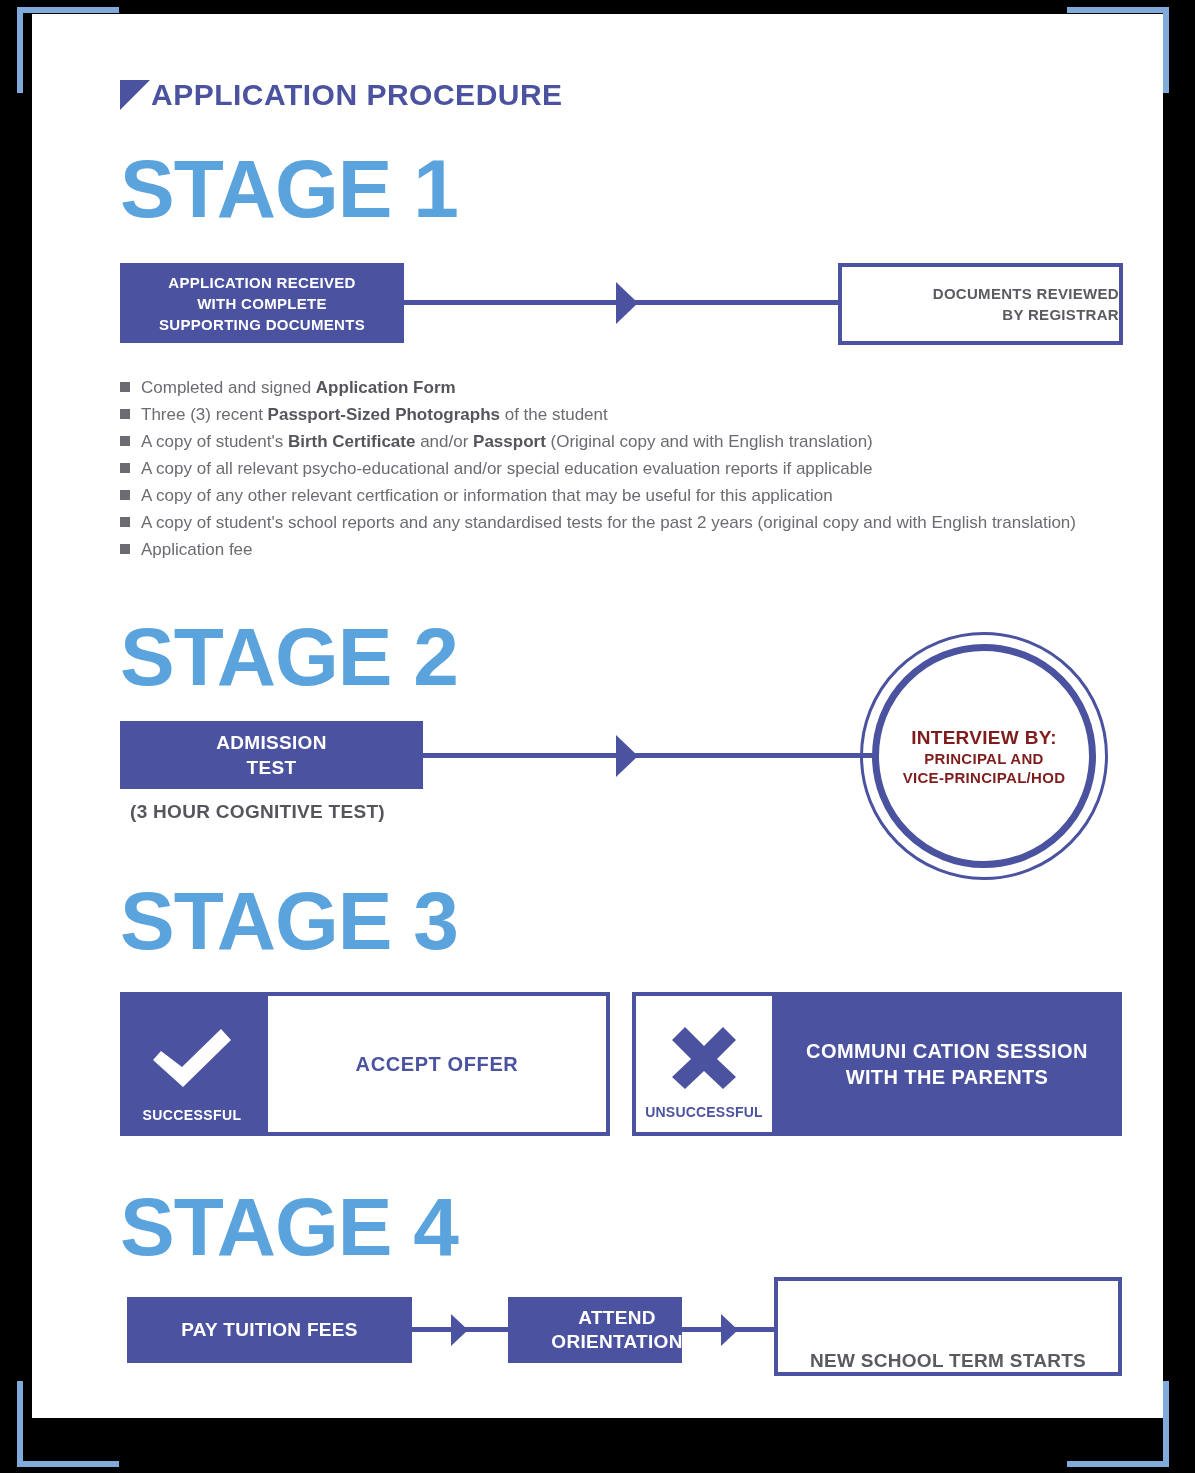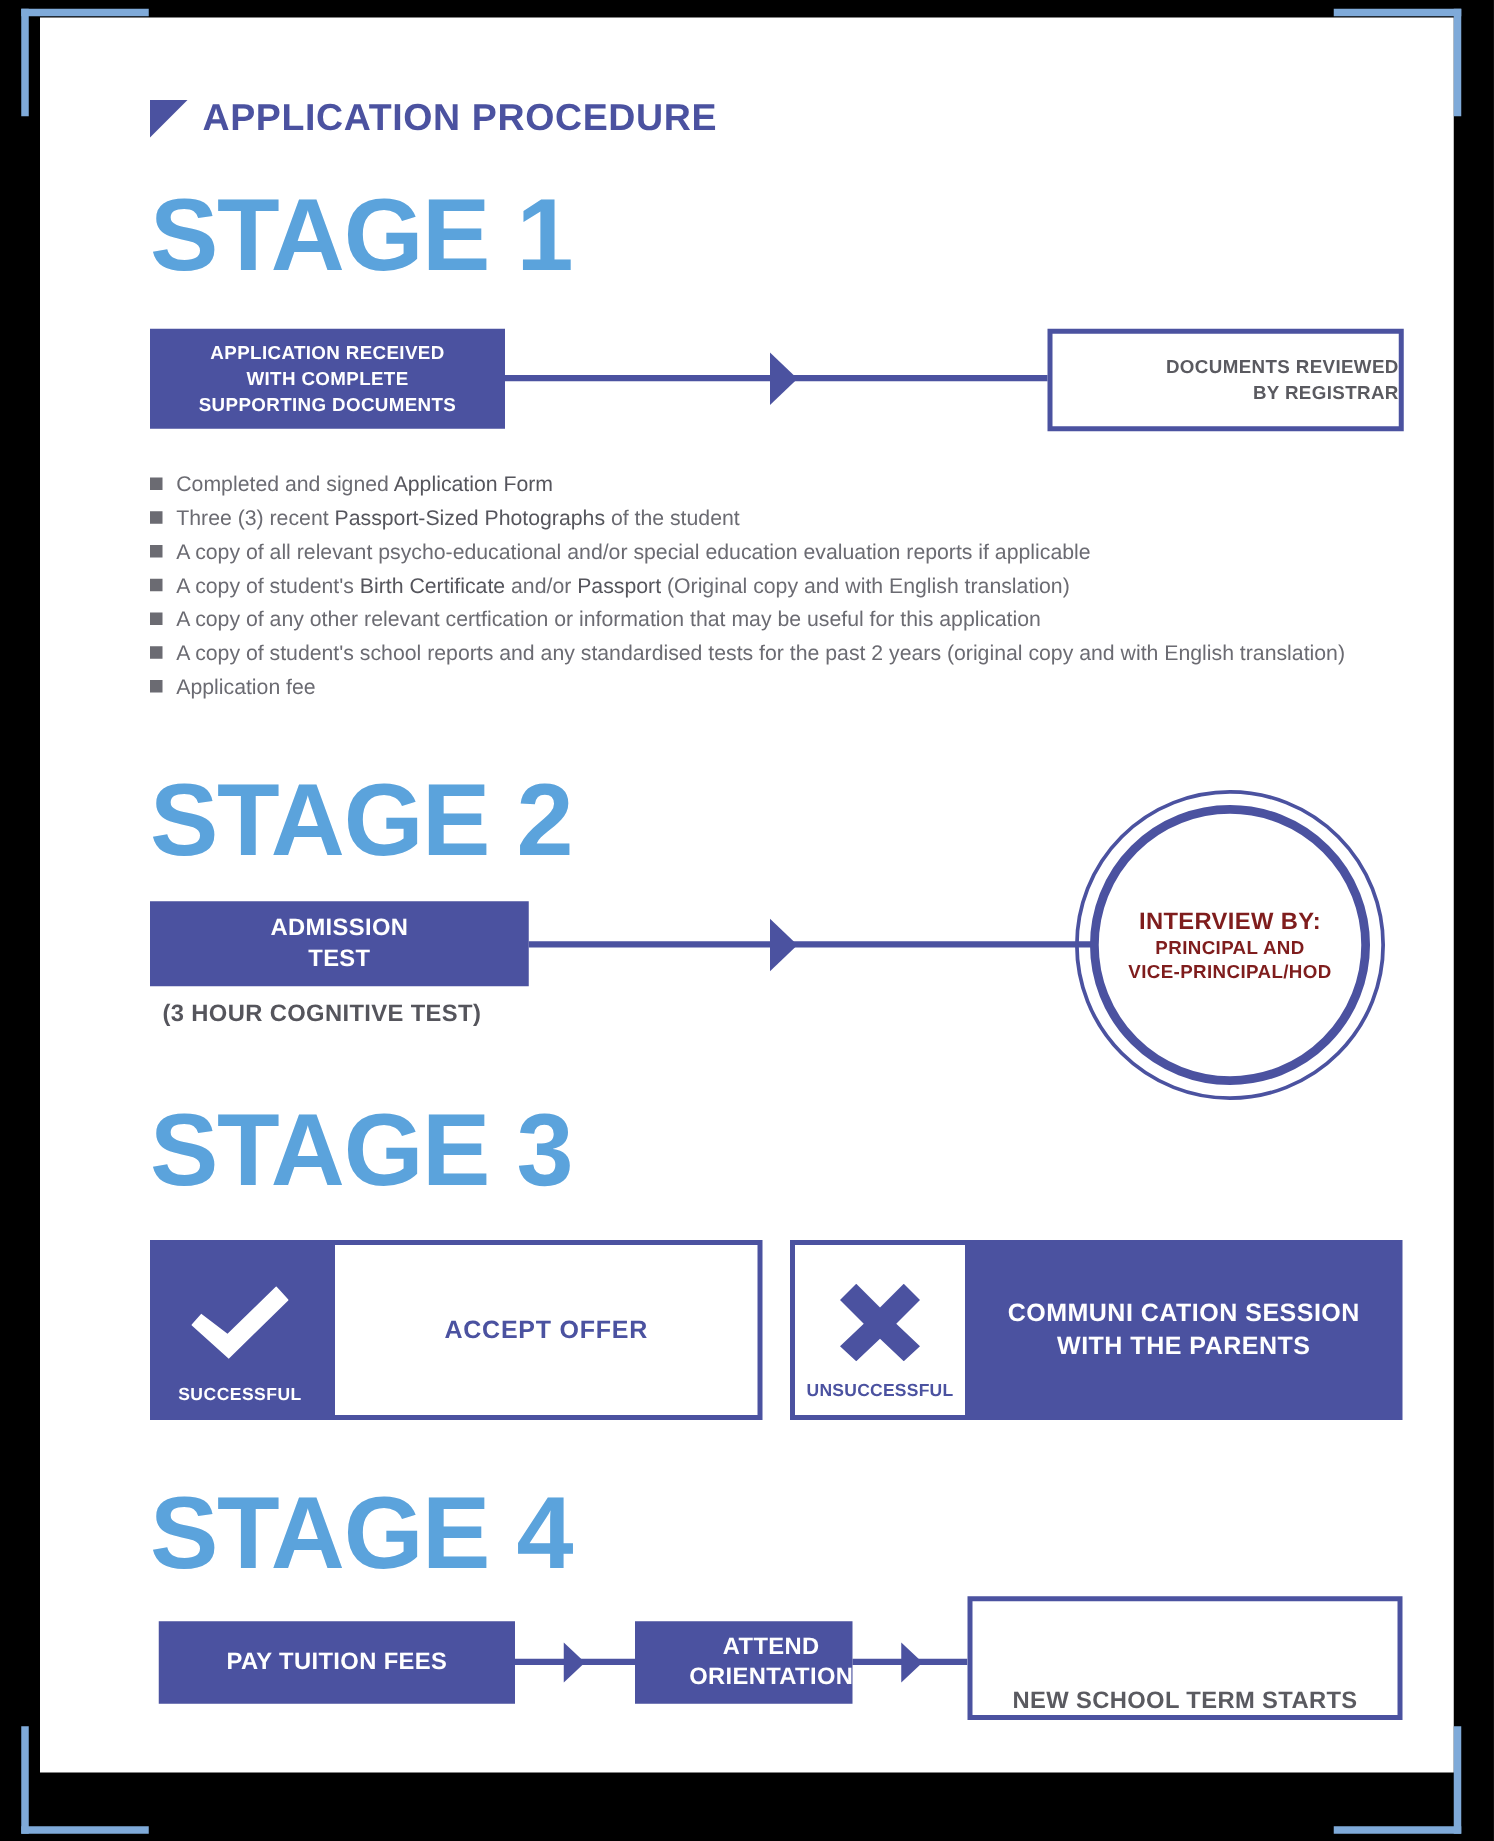--- a/index.html
+++ b/index.html
@@ -39,21 +39,21 @@
   .corner.bl { left: 17px;   top: 1381px; border-width: 0 0 6px 6px; }
   .corner.br { left: 1067px; top: 1381px; border-width: 0 6px 6px 0; }
 
   
   #header {
     position: absolute;
     left: 88px;
     top: 64px;
     display: flex;
     align-items: center;
-    gap: 12px;
+    gap: 1px;
   }
   #header .tri {
     width: 0; height: 0;
     border-top: 30px solid #4B52A0;
     border-right: 30px solid transparent;
     display: block;
   }
   #header .title {
     font-size: 30px;
     font-weight: 700;
@@ -135,21 +135,21 @@
     color: #6B6B72;
     line-height: 20px;
   }
   #doclist .sq {
     width: 10px; height: 10px;
     background: #6B6B72;
     flex: 0 0 10px;
     position: relative;
     top: -1px;
   }
-  #doclist b { font-weight: 400; color: #55555C; }
+  #doclist b { font-weight: 700; color: #55555C; }
   #doclist .txt { white-space: nowrap; }
 
   
   #circle-outer {
     position: absolute;
     left: 828px;
     top: 618px;
     width: 248px;
     height: 248px;
     border: 3px solid #4B52A0;
@@ -270,25 +270,25 @@
     <div class="row">
       <span class="sq"></span>
       <span class="txt"><span>Completed and signed </span><b>Application Form</b><span></span><b></b><span></span></span>
     </div>
     <div class="row">
       <span class="sq"></span>
       <span class="txt"><span>Three (3) recent </span><b>Passport-Sized Photographs</b><span> of the student</span><b></b><span></span></span>
     </div>
     <div class="row">
       <span class="sq"></span>
+      <span class="txt"><span>A copy of student's </span><b>Birth Certificate</b><span> and/or </span><b> Passport</b><span> (Original copy and with English translation)</span></span>
+    </div>
+    <div class="row">
+      <span class="sq"></span>
       <span class="txt">A copy of all relevant psycho-educational and/or special education evaluation reports if applicable</span>
-    </div>
-    <div class="row">
-      <span class="sq"></span>
-      <span class="txt"><span>A copy of student's </span><b>Birth Certificate</b><span> and/or </span><b> Passport</b><span> (Original copy and with English translation)</span></span>
     </div>
     <div class="row">
       <span class="sq"></span>
       <span class="txt">A copy of any other relevant certfication or information that may be useful for this application</span>
     </div>
     <div class="row">
       <span class="sq"></span>
       <span class="txt">A copy of student's school reports and any standardised tests for the past 2 years (original copy and with English translation)</span>
     </div>
     <div class="row">

